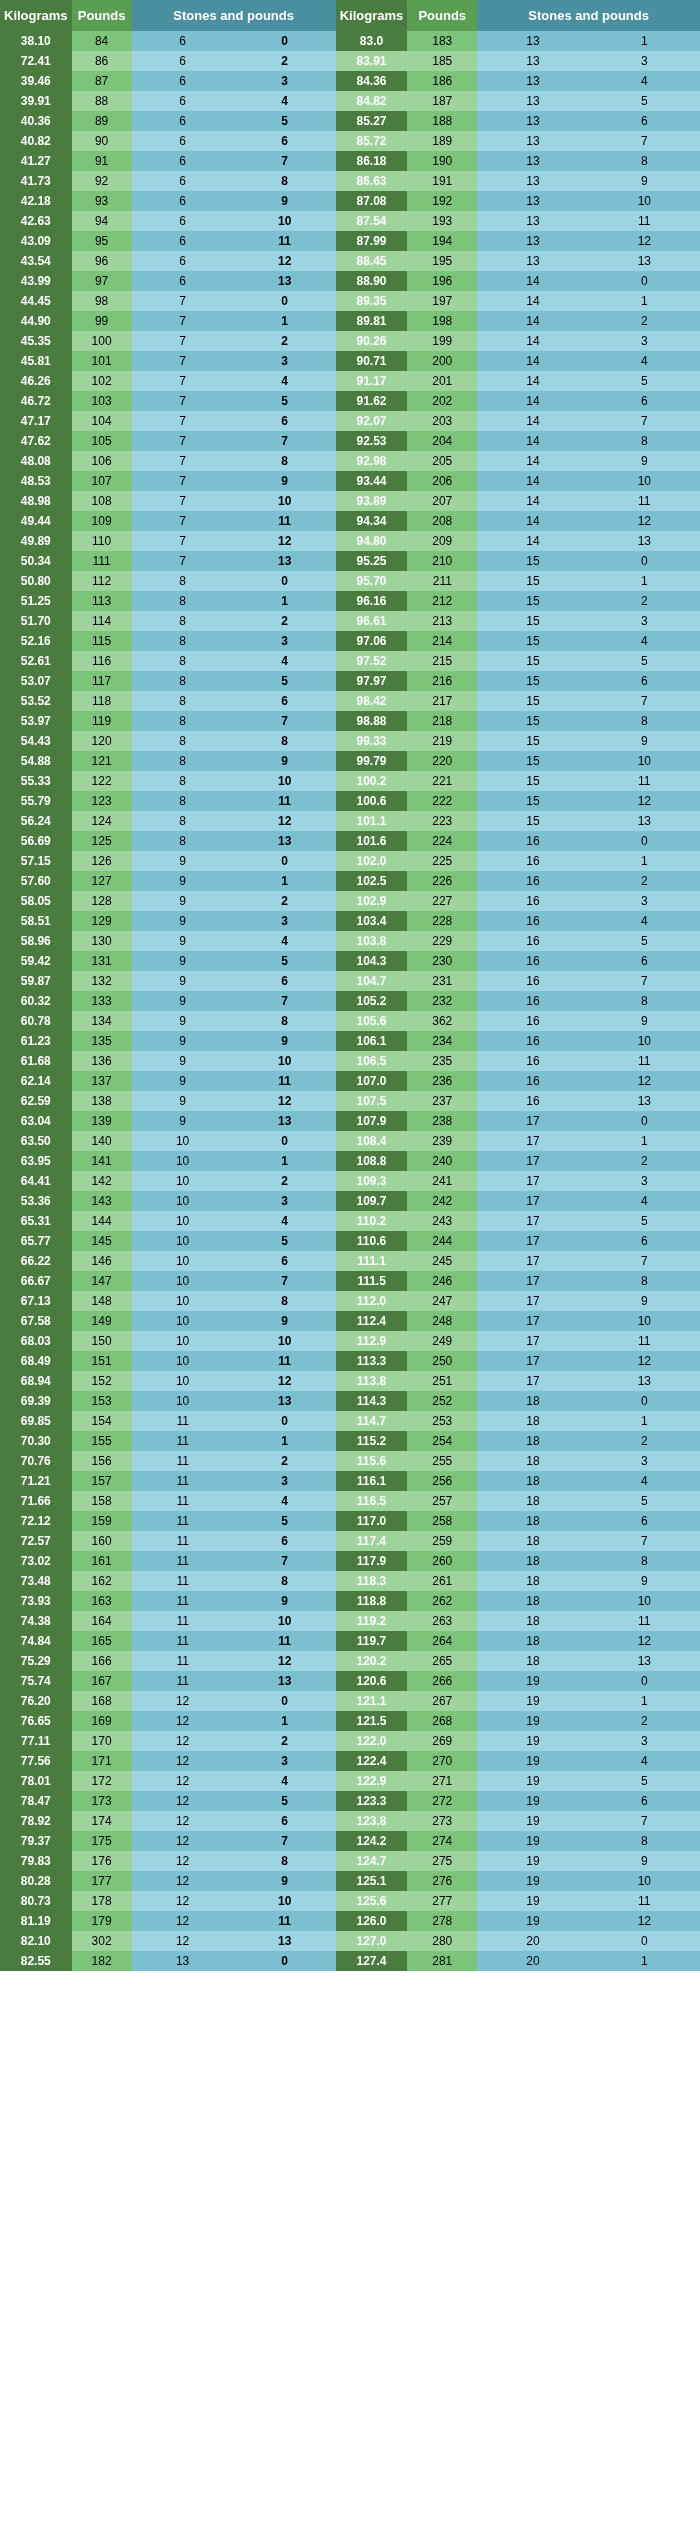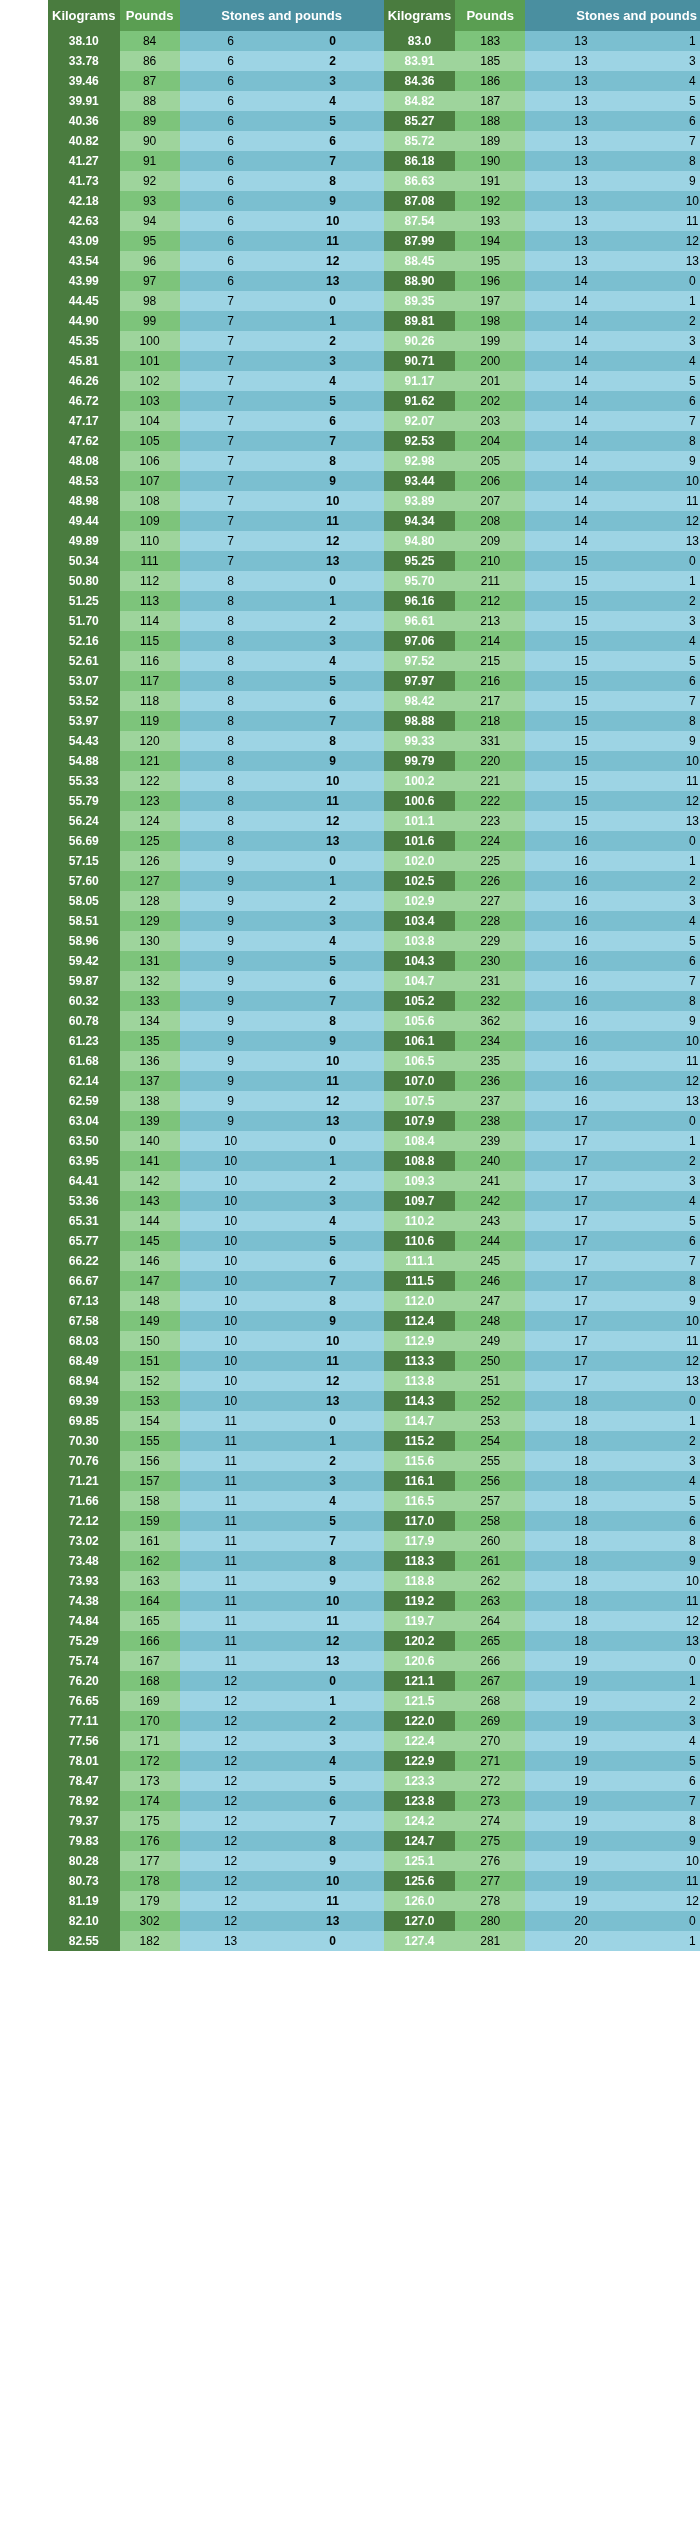--- a/index.html
+++ b/index.html
@@ -1,20 +1,19 @@
 <!DOCTYPE html>
 <html><head>
   <meta charset="utf-8">
   <style>
     * { margin: 0; padding: 0; box-sizing: border-box; }
     body { font-family: Arial, sans-serif; font-size: 12px; background: #fff; }
     
     .table-container {
       width: 700px;
-      padding-left: 48px;
     }
     
     table {
       width: 100%;
       border-collapse: collapse;
     }
     
     thead tr th {
       padding: 8px 4px;
       text-align: center;
@@ -73,21 +72,21 @@
           <td>38.10</td>
           <td>84</td>
           <td>6</td>
           <td>0</td>
           <td>83.0</td>
           <td>183</td>
           <td>13</td>
           <td>1</td>
         </tr>
         <tr>
-          <td>33.78</td>
+          <td>72.41</td>
           <td>86</td>
           <td>6</td>
           <td>2</td>
           <td>83.91</td>
           <td>185</td>
           <td>13</td>
           <td>3</td>
         </tr>
         <tr>
           <td>39.46</td>
@@ -418,21 +417,21 @@
           <td>218</td>
           <td>15</td>
           <td>8</td>
         </tr>
         <tr>
           <td>54.43</td>
           <td>120</td>
           <td>8</td>
           <td>8</td>
           <td>99.33</td>
-          <td>331</td>
+          <td>219</td>
           <td>15</td>
           <td>9</td>
         </tr>
         <tr>
           <td>54.88</td>
           <td>121</td>
           <td>8</td>
           <td>9</td>
           <td>99.79</td>
           <td>220</td>
@@ -811,20 +810,30 @@
         </tr>
         <tr>
           <td>72.12</td>
           <td>159</td>
           <td>11</td>
           <td>5</td>
           <td>117.0</td>
           <td>258</td>
           <td>18</td>
           <td>6</td>
+        </tr>
+        <tr>
+          <td>72.57</td>
+          <td>160</td>
+          <td>11</td>
+          <td>6</td>
+          <td>117.4</td>
+          <td>259</td>
+          <td>18</td>
+          <td>7</td>
         </tr>
         <tr>
           <td>73.02</td>
           <td>161</td>
           <td>11</td>
           <td>7</td>
           <td>117.9</td>
           <td>260</td>
           <td>18</td>
           <td>8</td>

